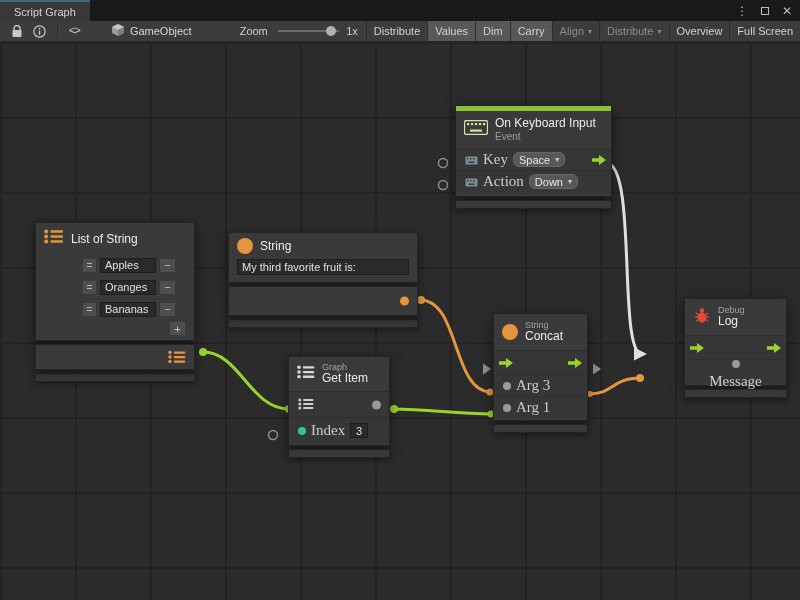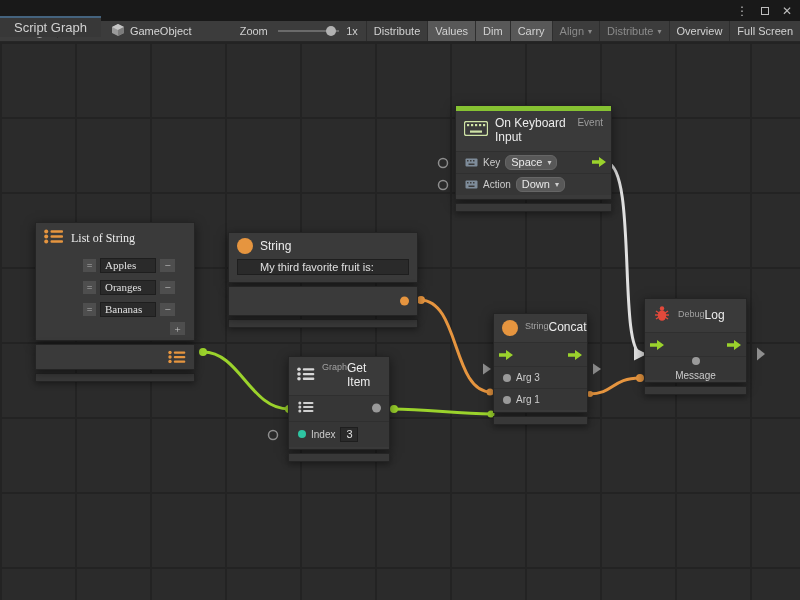--- a/index.html
+++ b/index.html
@@ -3,21 +3,21 @@
 <meta charset="utf-8">
 <style>
   html,body{margin:0;padding:0;background:#111;}
   *{box-sizing:border-box;}
   .window{position:relative;width:800px;height:600px;background:#191919;overflow:hidden;
           font-family:"Liberation Sans",sans-serif;-webkit-font-smoothing:antialiased;}
 
   
   .tabbar{position:relative;height:21px;background:#191919;display:flex;align-items:stretch;}
   .tab{height:21px;padding:0 14px;background:#383838;border-top:2px solid #44637e;
-       color:#d2d2d2;font-size:13px;display:flex;align-items:center;margin-top:16px;}
+       color:#d2d2d2;font-size:11px;display:flex;align-items:center;}
   .win-controls{position:absolute;right:8px;top:0;height:21px;display:flex;align-items:center;gap:13px;color:#bdbdbd;}
   .wc{font-size:12px;line-height:1;cursor:default;}
   .boxglyph{display:inline-block;width:8px;height:8px;border:1px solid #bdbdbd;}
 
   
   .toolbar{height:21px;background:#3c3c3c;border-bottom:1px solid #262626;display:flex;align-items:center;
            padding:0 0 0 6px;color:#d2d2d2;font-size:11px;white-space:nowrap;overflow:hidden;}
   .tbicon{display:flex;align-items:center;margin:0 5px;}
   .tbicon.code{color:#cfcfcf;font-family:"Liberation Mono",monospace;font-size:11px;letter-spacing:-1px;}
   .tbsep{width:1px;height:14px;background:#2d2d2d;margin:0 6px;}
@@ -41,29 +41,29 @@
           background-size:75px 75px;overflow:hidden;}
   .wires{position:absolute;left:0;top:0;}
 
   
   .node{position:absolute;}
   .node-main{background:#3a3a3a;border:1px solid #242424;box-shadow:0 3px 10px rgba(0,0,0,.5);}
   .node-sec{position:relative;background:#3a3a3a;border:1px solid #242424;margin-top:3px;box-shadow:0 3px 8px rgba(0,0,0,.45);}
   .node-footer{height:9px;background:#383838;border:1px solid #242424;margin-top:3px;box-shadow:0 2px 6px rgba(0,0,0,.4);}
   .evt-bar{height:5px;background:#86c232;}
   .hdr{display:flex;align-items:center;gap:7px;padding:6px 8px;}
-  .hdr .tt{display:flex;flex-direction:row;line-height:1.15;}
+  .hdr .tt{display:flex;flex-direction:column;line-height:1.15;}
   .hdr .title{font-size:12px;color:#ececec;}
   .hdr .cat{font-size:9px;color:#a2a2a2;}
   .hdr .sub{font-size:10px;color:#9c9c9c;}
   .dot-icon{width:16px;height:16px;border-radius:50%;background:#e6953f;flex:none;}
   .prow{position:relative;height:22px;display:flex;align-items:center;gap:5px;padding:0 9px;
         background:#363636;border-top:1px solid #2f2f2f;}
   .prow.h24{height:24px;flex-direction:column;} .prow.h26{height:26px;}
-  .plabel{font-size:10px;color:#cccccc;}
+  .plabel{font-size:15px;color:#cccccc;font-family:Liberation Serif, serif;}
   .dropdown{height:15px;display:inline-flex;align-items:center;gap:5px;background:#585858;
             border:1px solid #666;border-radius:6px;color:#e8e8e8;font-size:11px;padding:0 5px;}
   .dcaret{font-size:8px;color:#cfcfcf;}
   .flow-arrow{position:absolute;right:5px;top:50%;transform:translateY(-50%);display:flex;}
   .flow-arrow.leftpos{left:5px;right:auto;}
   .pdot{width:9px;height:9px;border-radius:50%;flex:none;}
   .pdot.gray{background:#9a9a9a;} .pdot.teal{background:#2ec5a2;} .pdot.orangep{background:#e6953f;}
   .pdot.abs-r{position:absolute;right:8px;top:50%;transform:translateY(-50%);}
   .icon-abs-r{position:absolute;right:8px;top:50%;transform:translateY(-50%);display:flex;}
 
@@ -72,21 +72,21 @@
   .handle{width:15px;height:15px;background:#4e4e4e;border:1px solid #3a3a3a;color:#b5b5b5;
           font-size:10px;display:flex;align-items:center;justify-content:center;flex:none;}
   .lfield{width:56px;height:15px;background:#2a2a2a;border:1px solid #1e1e1e;color:#e0e0e0;
           font-size:11px;padding:0 4px;display:flex;align-items:center;overflow:hidden;}
   .sqbtn{width:17px;height:15px;background:#4e4e4e;border:1px solid #3a3a3a;color:#c8c8c8;
          font-size:11px;display:flex;align-items:center;justify-content:center;flex:none;}
   .plusrow{height:20px;display:flex;justify-content:flex-end;align-items:center;padding:0 8px 3px;}
 
   
   .sfield{margin:0 8px 7px;height:16px;background:#2a2a2a;border:1px solid #1e1e1e;color:#e0e0e0;
-          font-size:11px;padding:0 22px;display:flex;align-items:center;}
+          font-size:11px;padding:0 4px;display:flex;align-items:center;}
   .ifield{width:18px;height:15px;background:#2a2a2a;border:1px solid #1e1e1e;color:#e0e0e0;
           font-size:11px;display:flex;align-items:center;justify-content:center;}
 </style>
 </head>
 <body>
 
 <div class="window">
 
   <div class="tabbar">
     <div class="tab">
@@ -241,21 +241,21 @@
           <span class="dropdown">
             <span>Down</span>
             <span class="dcaret">▾</span>
           </span>
         </div>
         <div style="height:4px;"></div>
       </div>
       <div class="node-footer"></div>
     </div>
 
-    <div class="node" style="left:35px;top:180px;width:160px;font-family:Liberation Serif, serif;">
+    <div class="node" style="left:35px;top:180px;width:160px;">
       <div class="node-main">
         <div class="hdr">
           <span>
             <svg width="20" height="15" viewBox="0 0 20 15">
                 <g fill="#e6953f">
                   <circle cx="2.2" cy="2.5" r="2"></circle>
                   <rect x="6.5" y="1.3" width="12.5" height="2.5" rx="1"></rect>
                   <circle cx="2.2" cy="7.5" r="2"></circle>
                   <rect x="6.5" y="6.3" width="12.5" height="2.5" rx="1"></rect>
                   <circle cx="2.2" cy="12.5" r="2"></circle>
@@ -387,21 +387,21 @@
         </div>
         <div class="prow">
           <span class="pdot gray" style="width:8px;height:8px;"></span>
           <span class="plabel">Arg 1</span>
         </div>
         <div style="height:2px;"></div>
       </div>
       <div class="node-footer"></div>
     </div>
 
-    <div class="node" style="left:644px;top:256px;width:103px;">
+    <div class="node" style="left:684px;top:256px;width:103px;">
       <div class="node-main">
         <div class="hdr">
           <span>
             <svg width="18" height="17" viewBox="0 0 18 17">
                 <g stroke="#e2493b" stroke-width="1.4" fill="none">
                   <line x1="3" y1="6" x2="6" y2="8"></line>
                   <line x1="2" y1="10" x2="6" y2="10"></line>
                   <line x1="3" y1="14" x2="6" y2="12"></line>
                   <line x1="15" y1="6" x2="12" y2="8"></line>
                   <line x1="16" y1="10" x2="12" y2="10"></line>

